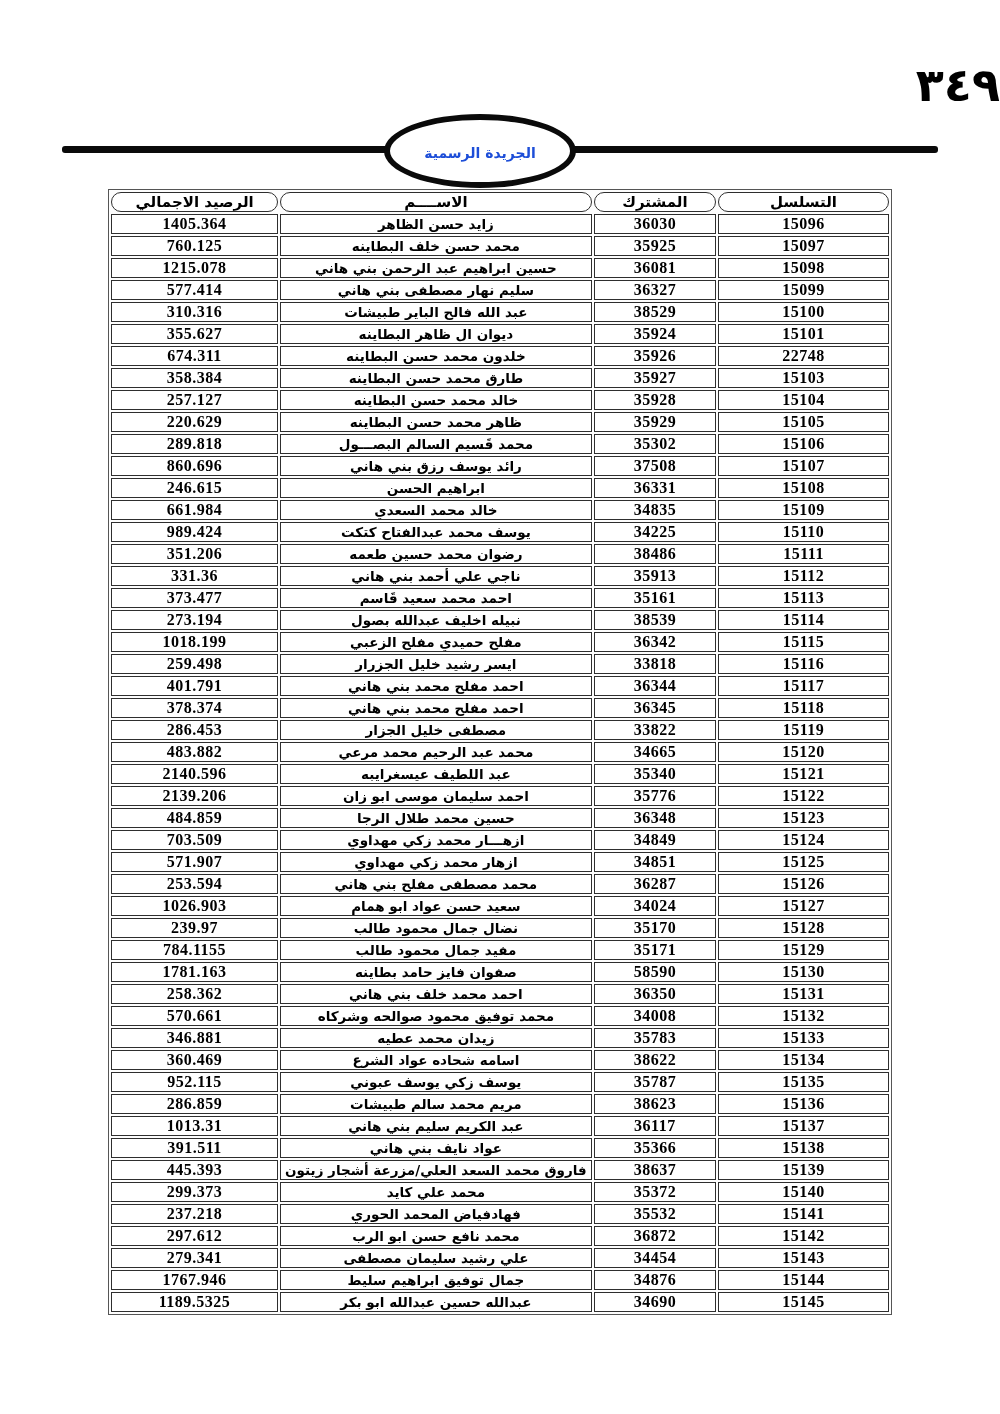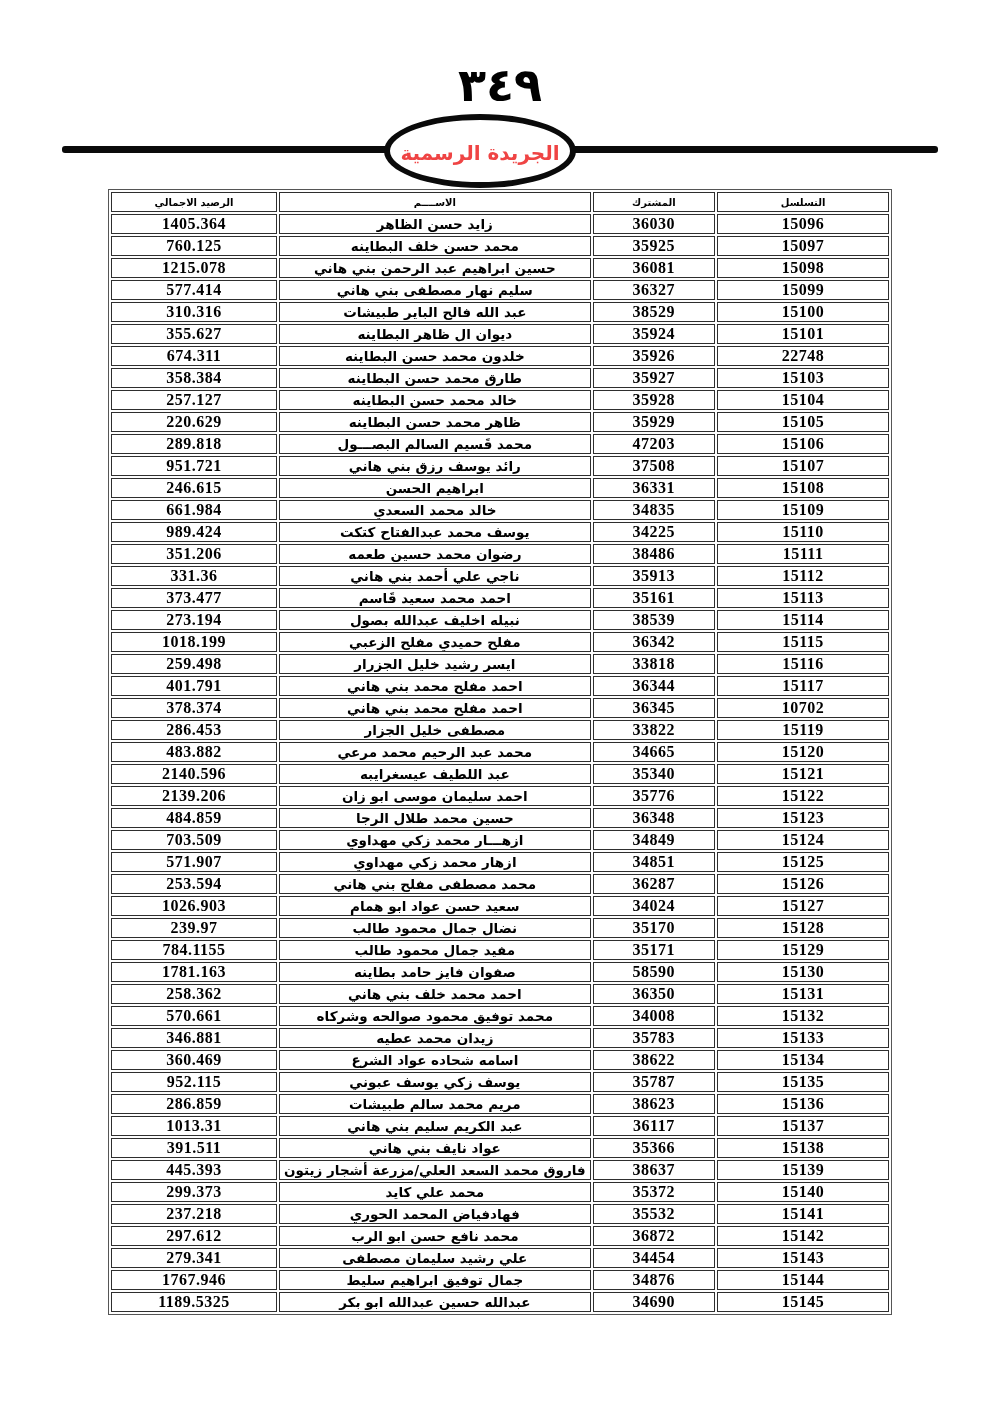--- a/index.html
+++ b/index.html
@@ -5,40 +5,40 @@
   html, body { margin: 0; padding: 0; }
   body {
     width: 1000px; height: 1414px;
     background: #ffffff;
     font-family: "DejaVu Sans", sans-serif;
     position: relative;
     overflow: hidden;
   }
   .page-number {
     position: absolute; top: 58px; left: 0; width: 100%;
-    text-align: center;
+    text-align: right;
     font-size: 46px; font-weight: bold; color: #000;
     font-family: "DejaVu Sans", sans-serif;
     letter-spacing: 2px;
   }
   .banner { position: absolute; top: 110px; left: 0; width: 100%; height: 80px; }
   .banner-rule {
     position: absolute; top: 36px; left: 62px; width: 876px; height: 7px;
     background: #0a0a0a; border-radius: 3px;
   }
   .banner-ellipse {
     position: absolute; top: 4px; left: 384px;
     width: 180px; height: 62px;
     background: #ffffff;
     border: 6px solid #0a0a0a;
     border-radius: 50%;
     display: flex; align-items: center; justify-content: center;
   }
   .banner-title {
-    font-size: 20px; font-weight: bold; color: #ef4444;
+    font-size: 14px; font-weight: bold; color: #1d4ed8;
     font-family: "DejaVu Sans", sans-serif;
     padding-top: 4px;
   }
   .table-wrap { position: absolute; top: 189px; left: 108px; width: 784px; }
   table.gazette {
     width: 100%;
     border-collapse: separate;
     border-spacing: 2px;
     border: 1px solid #555;
     background: #fdfdfd;
@@ -50,22 +50,23 @@
     height: 18px;
     padding: 0 4px;
     text-align: center;
     vertical-align: middle;
     font-weight: bold;
     color: #000;
     white-space: nowrap;
     overflow: hidden;
   }
   table.gazette th {
-    font-size: 10px;
+    font-size: 15px;
     font-family: "DejaVu Sans", sans-serif;
+    border-radius: 10px;
   }
   td.num {
     font-family: "Liberation Serif", serif;
     font-size: 16px;
     letter-spacing: 0.5px;
   }
   td.name {
     font-family: "DejaVu Sans", sans-serif;
     font-size: 13.5px;
     margin-left: 40px;
@@ -159,29 +160,29 @@
     <td class="num">257.127</td>
   </tr>
         <tr>
     <td class="num">15105</td>
     <td class="num">35929</td>
     <td class="name">ظاهر محمد حسن البطاينه</td>
     <td class="num">220.629</td>
   </tr>
         <tr>
     <td class="num">15106</td>
-    <td class="num">47203</td>
+    <td class="num">35302</td>
     <td class="name">محمد قَسيم السالم  البصـــول</td>
     <td class="num">289.818</td>
   </tr>
         <tr>
     <td class="num">15107</td>
     <td class="num">37508</td>
     <td class="name">رائد يوسف رزق بني هاني</td>
-    <td class="num">951.721</td>
+    <td class="num">860.696</td>
   </tr>
         <tr>
     <td class="num">15108</td>
     <td class="num">36331</td>
     <td class="name">ابراهيم الحسن</td>
     <td class="num">246.615</td>
   </tr>
         <tr>
     <td class="num">15109</td>
     <td class="num">34835</td>
@@ -230,21 +231,21 @@
     <td class="name">ايسر رشيد خليل الجزرار</td>
     <td class="num">259.498</td>
   </tr>
         <tr>
     <td class="num">15117</td>
     <td class="num">36344</td>
     <td class="name">احمد مفلح محمد بني هاني</td>
     <td class="num">401.791</td>
   </tr>
         <tr>
-    <td class="num">10702</td>
+    <td class="num">15118</td>
     <td class="num">36345</td>
     <td class="name">احمد مفلح محمد بني هاني</td>
     <td class="num">378.374</td>
   </tr>
         <tr>
     <td class="num">15119</td>
     <td class="num">33822</td>
     <td class="name">مصطفى خليل الجزار</td>
     <td class="num">286.453</td>
   </tr>

